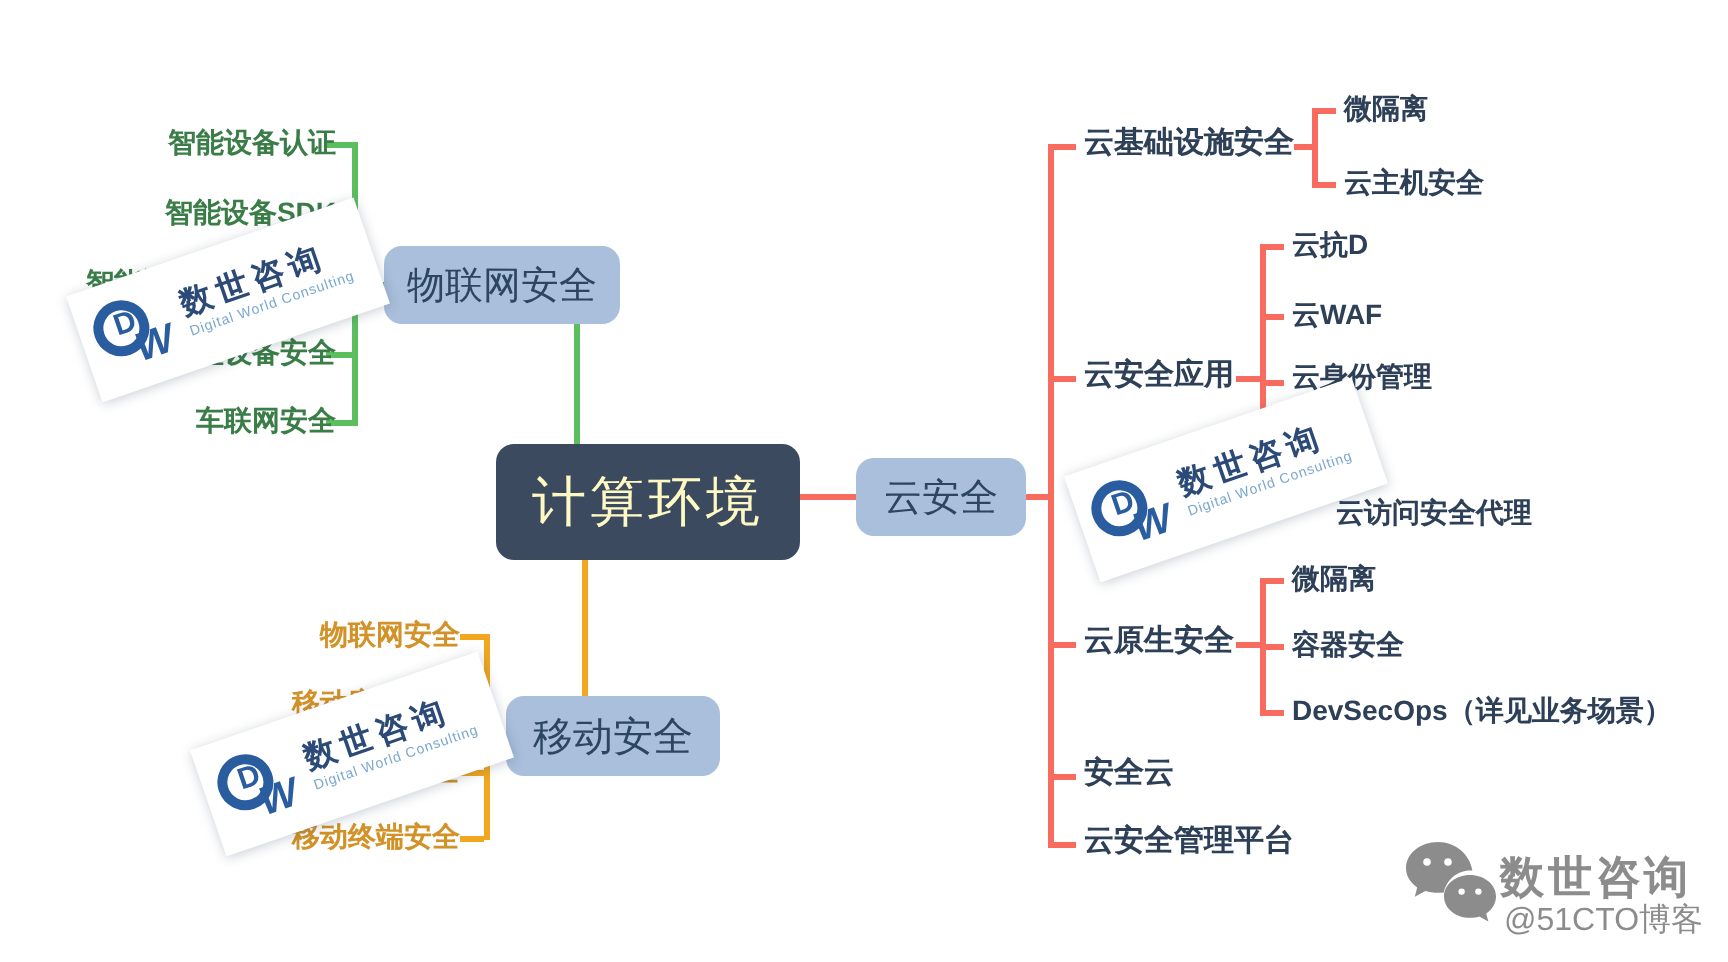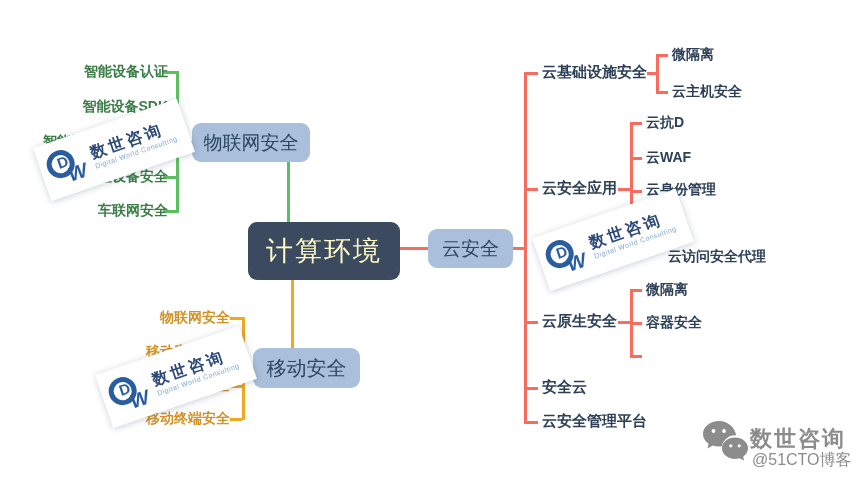--- a/index.html
+++ b/index.html
@@ -117,20 +117,21 @@
 
   <div class="leaf leaf-cloud" style="left:672px;top:46px;">微隔离</div>
   <div class="leaf leaf-cloud" style="left:672px;top:83px;">云主机安全</div>
   <div class="leaf leaf-cloud" style="left:646px;top:114px;">云抗D</div>
   <div class="leaf leaf-cloud" style="left:646px;top:149px;">云WAF</div>
   <div class="leaf leaf-cloud" style="left:646px;top:182px;font-family:Liberation Mono, monospace;">云身份管理</div>
   <div class="leaf leaf-cloud" style="left:646px;top:216px;">云堡垒</div>
   <div class="leaf leaf-cloud" style="left:646px;top:248px;margin-left:22px;">云访问安全代理</div>
   <div class="leaf leaf-cloud" style="left:646px;top:281px;">微隔离</div>
   <div class="leaf leaf-cloud" style="left:646px;top:314px;">容器安全</div>
+  <div class="leaf leaf-cloud" style="left:646px;top:347px;">DevSecOps（详见业务场景）</div>
 
   <div class="wm" style="left:38px;top:122px;">
     <div class="wm-logo">
       <div class="wm-ring"></div>
       <span class="wm-d">D</span>
       <span class="wm-w">W</span>
     </div>
     <div class="wm-text">
       <div class="wm-cn">数世咨询</div>
       <div class="wm-en">Digital World Consulting</div>

